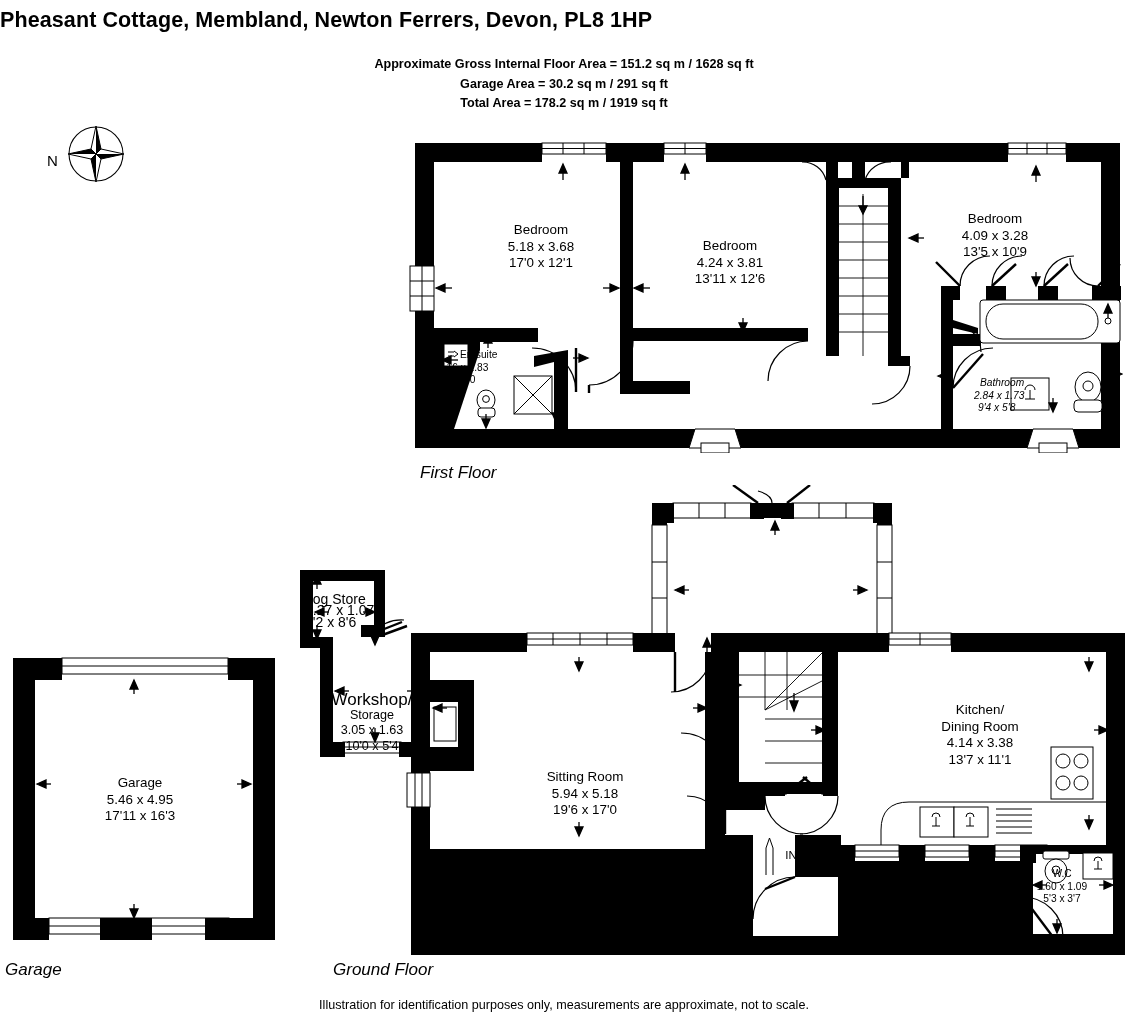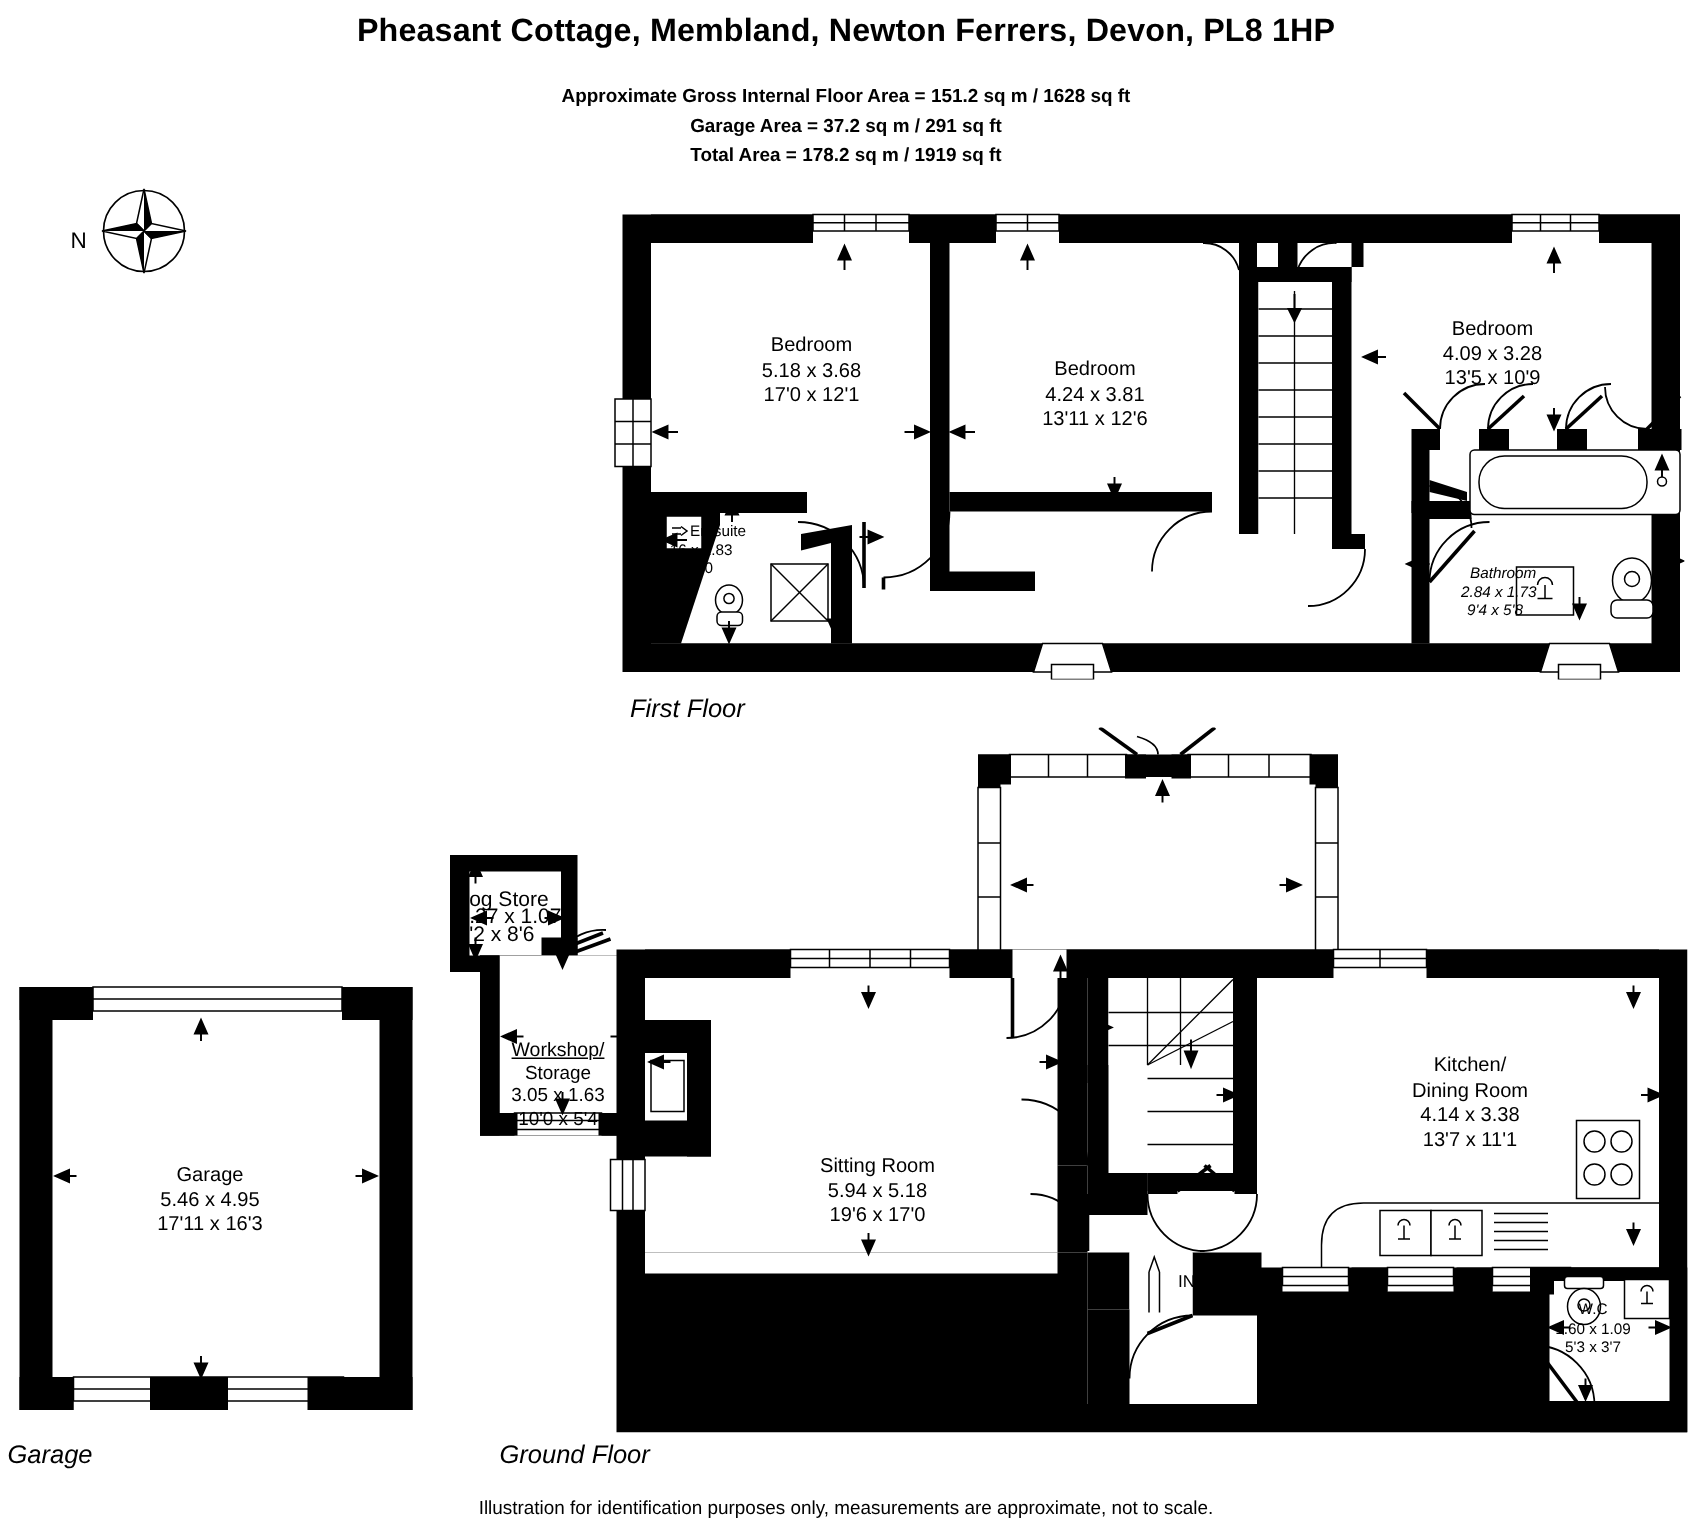--- a/index.html
+++ b/index.html
@@ -29,21 +29,21 @@
   .thin-fill { fill: #ffffff; stroke: #000000; stroke-width: 1; }
   .swing { fill: none; stroke: #000000; stroke-width: 1.2; }
   .leaf { fill: none; stroke: #000000; stroke-width: 2.4; }
   .dimarrow { stroke: #000000; stroke-width: 1.3; fill: #000000; }
   .stairline { stroke: #000000; stroke-width: 0.9; fill: none; }
 
   .title-text {
     position: absolute;
     left: 0; top: 8px;
     width: 1128px;
-    text-align: center;
+    text-align: left;
     font-size: 21.5px;
     font-weight: bold;
     letter-spacing: 0.1px;
   }
   .areas {
     position: absolute;
     left: 0; top: 55px;
     width: 1128px;
     text-align: center;
     font-size: 12.6px;
@@ -96,21 +96,21 @@
 </style>
 </head>
 <body>
 
 <div id="plan-root">
 
   <div class="title-text">Pheasant Cottage, Membland, Newton Ferrers, Devon, PL8 1HP</div>
 
   <div class="areas">
     <div>Approximate Gross Internal Floor Area  = 151.2 sq m / 1628 sq ft</div>
-    <div>Garage Area = 37.2 sq m / 291 sq ft</div>
+    <div>Garage Area = 30.2 sq m / 291 sq ft</div>
     <div>Total Area = 178.2 sq m / 1919 sq ft</div>
   </div>
 
   <svg width="120" height="70" style="position:absolute;left:40px;top:122px;">
     <circle cx="56" cy="32" r="27" fill="#ffffff" stroke="#000000" stroke-width="1.1"></circle>
     <polygon points="56,4 61,27 56,32 51,27" fill="#ffffff" stroke="#000000" stroke-width="1"></polygon>
     <polygon points="56,4 61,27 56,32" fill="#000000"></polygon>
     <polygon points="56,60 61,37 56,32 51,37" fill="#ffffff" stroke="#000000" stroke-width="1"></polygon>
     <polygon points="56,60 51,37 56,32" fill="#000000"></polygon>
     <polygon points="28,32 51,37 56,32 51,27" fill="#ffffff" stroke="#000000" stroke-width="1"></polygon>
@@ -644,21 +644,21 @@
     <div>5.94 x 5.18</div>
     <div>19'6 x 17'0</div>
   </div>
   <div class="rm" style="left:890px;top:702px;width:180px;">
     <div>Kitchen/</div>
     <div>Dining Room</div>
     <div>4.14 x 3.38</div>
     <div>13'7 x 11'1</div>
   </div>
   <div class="rm small" style="left:297px;top:692px;width:150px;">
-    <div style="font-size:13px;line-height:15.5px;text-decoration:underline;">Workshop/</div>
+    <div style="font-size:17px;line-height:15.5px;">Workshop/</div>
     <div style="font-size:12.6px;line-height:15.5px;">Storage</div>
     <div style="font-size:12.6px;line-height:15.5px;">3.05 x 1.63</div>
     <div style="font-size:12.6px;line-height:15.5px;">10'0 x 5'4</div>
   </div>
   <div class="rm tiny" style="left:305px;top:594px;width:80px;text-align:left;">
     <div>Log Store</div>
     <div>1.27 x 1.07</div>
     <div>4'2 x 8'6</div>
   </div>
   <div class="rm small" style="left:1012px;top:868px;width:100px;">

